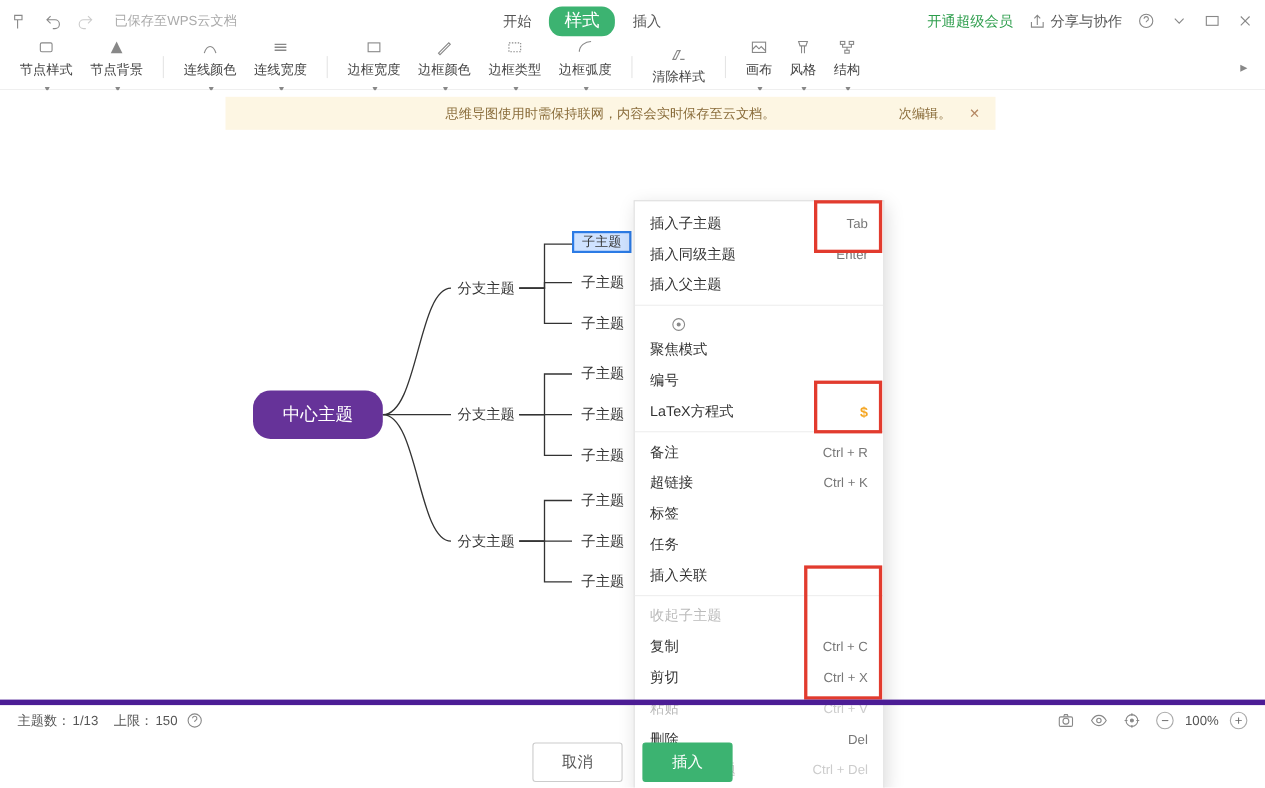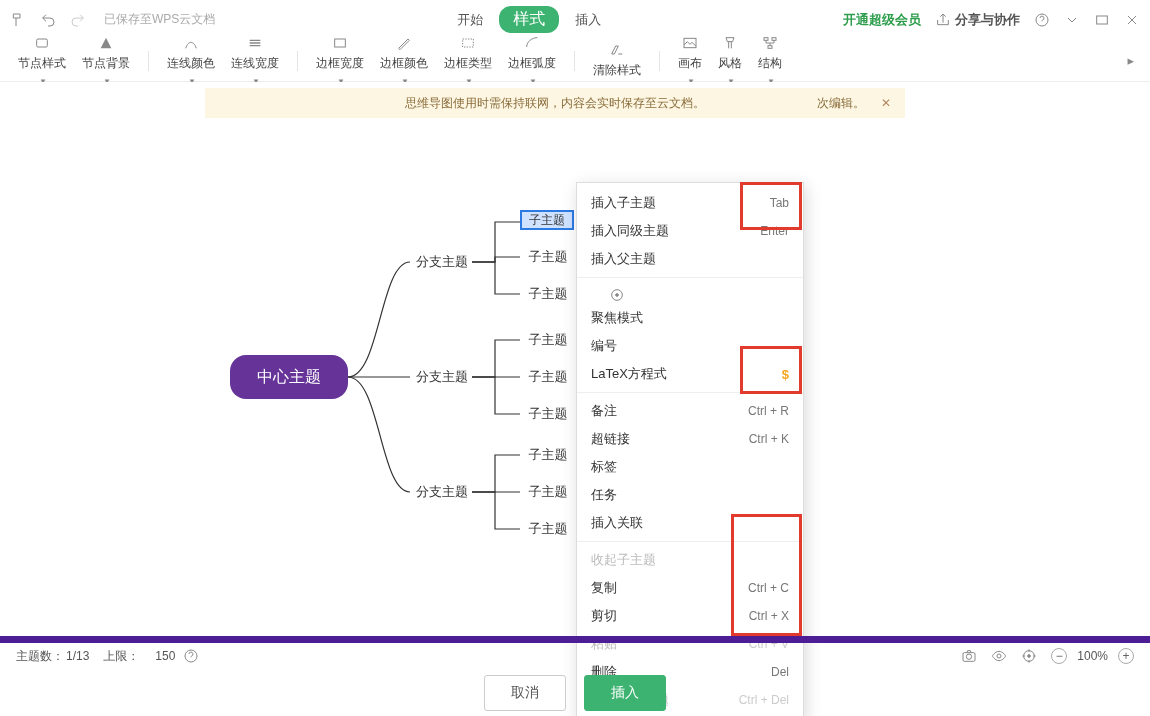--- a/index.html
+++ b/index.html
@@ -5,21 +5,21 @@
   * { box-sizing: border-box; margin: 0; padding: 0; font-family: "Microsoft YaHei", Arial, sans-serif; }
   body { width: 1150px; height: 716px; background: #fff; overflow: hidden; font-size: 13px; color: #333; position: relative; }
 
   
   .topbar { height: 40px; display: flex; align-items: center; padding: 0 10px; border-bottom: 1px solid transparent; }
   .topbar .left { display: flex; align-items: center; gap: 14px; }
   .topbar .saved { color: #aaa; font-size: 12px; margin-left: 4px; }
   .topbar .center { flex: 1; display: flex; justify-content: center; align-items: center; gap: 16px; }
   .tab-label { color: #555; cursor: pointer; }
   .tab-active { background: #3cb371; color: #fff; padding: 3px 14px; border-radius: 12px; font-size: 16px; }
-  .topbar .right { display: flex; align-items: center; gap: 14px; color: #555; font-weight: bold; }
+  .topbar .right { display: flex; gap: 14px; color: #555; }
   .vip { color: #2e9e4d; }
   .ico { width: 16px; height: 16px; display: inline-flex; align-items: center; justify-content: center; color: #888; }
   .ico svg { width: 16px; height: 16px; stroke: currentColor; fill: none; stroke-width: 1.5; }
 
   
   .toolbar { height: 42px; display: flex; align-items: center; padding: 0 12px; gap: 4px; border-bottom: 1px solid #eee; }
   .tool { display: flex; align-items: center; gap: 4px; color: #444; font-size: 12px; padding: 4px 6px; cursor: pointer; white-space: nowrap; flex-direction: column; }
   .tool .caret { font-size: 9px; color: #888; margin-left: 2px; }
   .toolsep { width: 1px; height: 20px; background: #e5e5e5; margin: 0 8px; }
   .toolbar .scroll-right { margin-left: auto; color: #888; padding: 4px; }
@@ -44,21 +44,21 @@
   .ctxitem { display: flex; justify-content: space-between; align-items: center; padding: 5px 14px; color: #333; cursor: pointer; }
   .ctxitem.disabled { color: #bbb; }
   .ctxitem .sc { color: #777; font-size: 12px; }
   .ctxitem.disabled .sc { color: #ccc; }
   .ctxsep { height: 1px; background: #eee; margin: 4px 0; }
   .dollar { color: #f5a623; font-weight: bold; }
 
   .redbox { position: absolute; border: 3px solid #e23b2e; pointer-events: none; }
 
   
-  .statusbar { position: absolute; left: 0; bottom: 47px; width: 100%; height: 33px; border-top: 7px solid #4c1d95; display: flex; align-items: center; padding: 0 16px; font-size: 12px; color: #555; }
+  .statusbar { position: absolute; left: 0; bottom: 47px; width: 100%; height: 33px; border-top: 5px solid #4c1d95; display: flex; align-items: center; padding: 0 16px; font-size: 12px; color: #555; }
   .statusbar .right { margin-left: auto; display: flex; align-items: center; gap: 14px; }
   .zoom { display: flex; align-items: center; gap: 10px; }
   .circ { width: 16px; height: 16px; border-radius: 50%; border: 1px solid #aaa; display: flex; align-items: center; justify-content: center; font-size: 12px; color: #666; }
 
   
   .actionbar { position: absolute; left: 0; bottom: 0; width: 100%; height: 47px; display: flex; align-items: center; justify-content: center; gap: 18px; }
   .btn { padding: 8px 26px; border-radius: 3px; font-size: 14px; cursor: pointer; }
   .btn-cancel { background: #fff; border: 1px solid #ccc; color: #555; }
   .btn-insert { background: #3cb371; color: #fff; border: 1px solid #3cb371; }
 </style>
@@ -366,21 +366,21 @@
   <div class="redbox" style="left:740px;top:100px;width:62px;height:48px"></div>
   <div class="redbox" style="left:740px;top:264px;width:62px;height:48px"></div>
   <div class="redbox" style="left:731px;top:432px;width:71px;height:122px"></div>
 
 </div>
 
 <div class="statusbar">
   <span>主题数：</span>
   <span style="margin-left:2px;margin-right:14px;">1/13</span>
   <span>上限：</span>
-  <span style="margin-left:16px;margin-right:8px;">150</span>
+  <span style="margin-left:2px;margin-right:8px;">150</span>
   <span class="ico">
       <svg viewBox="0 0 24 24">
         <circle cx="12" cy="12" r="9"></circle>
         <path d="M12 17h0M9 9a3 3 0 1 1 4 3c-1 .5-1 1-1 2"></path>
       </svg>
     </span>
   <div class="right">
     <span class="ico">
         <svg viewBox="0 0 24 24">
           <rect x="3" y="7" width="18" height="13" rx="2"></rect>

